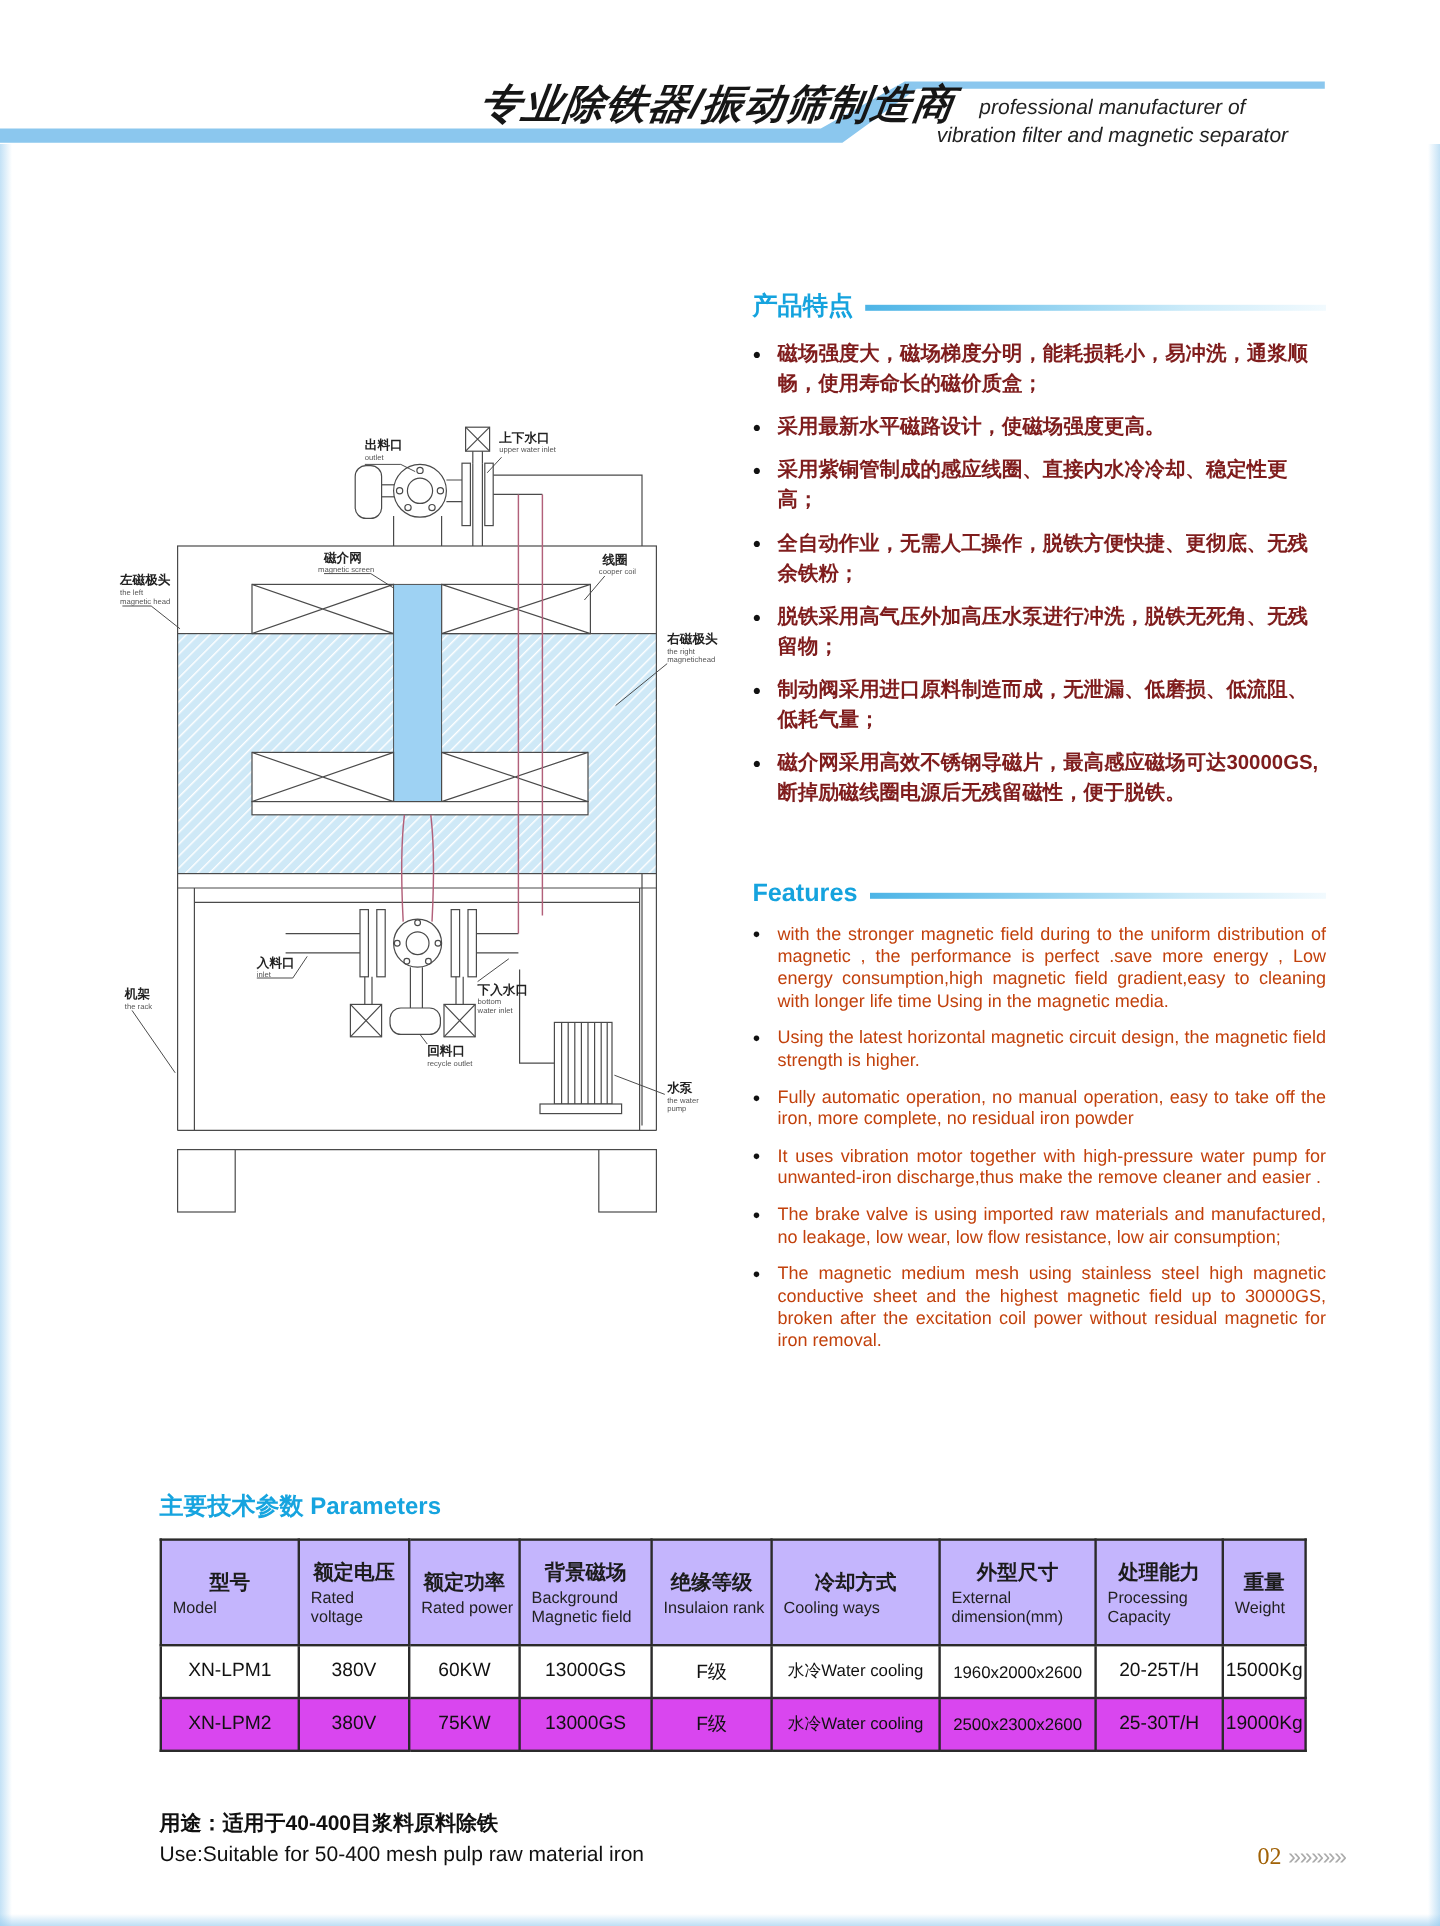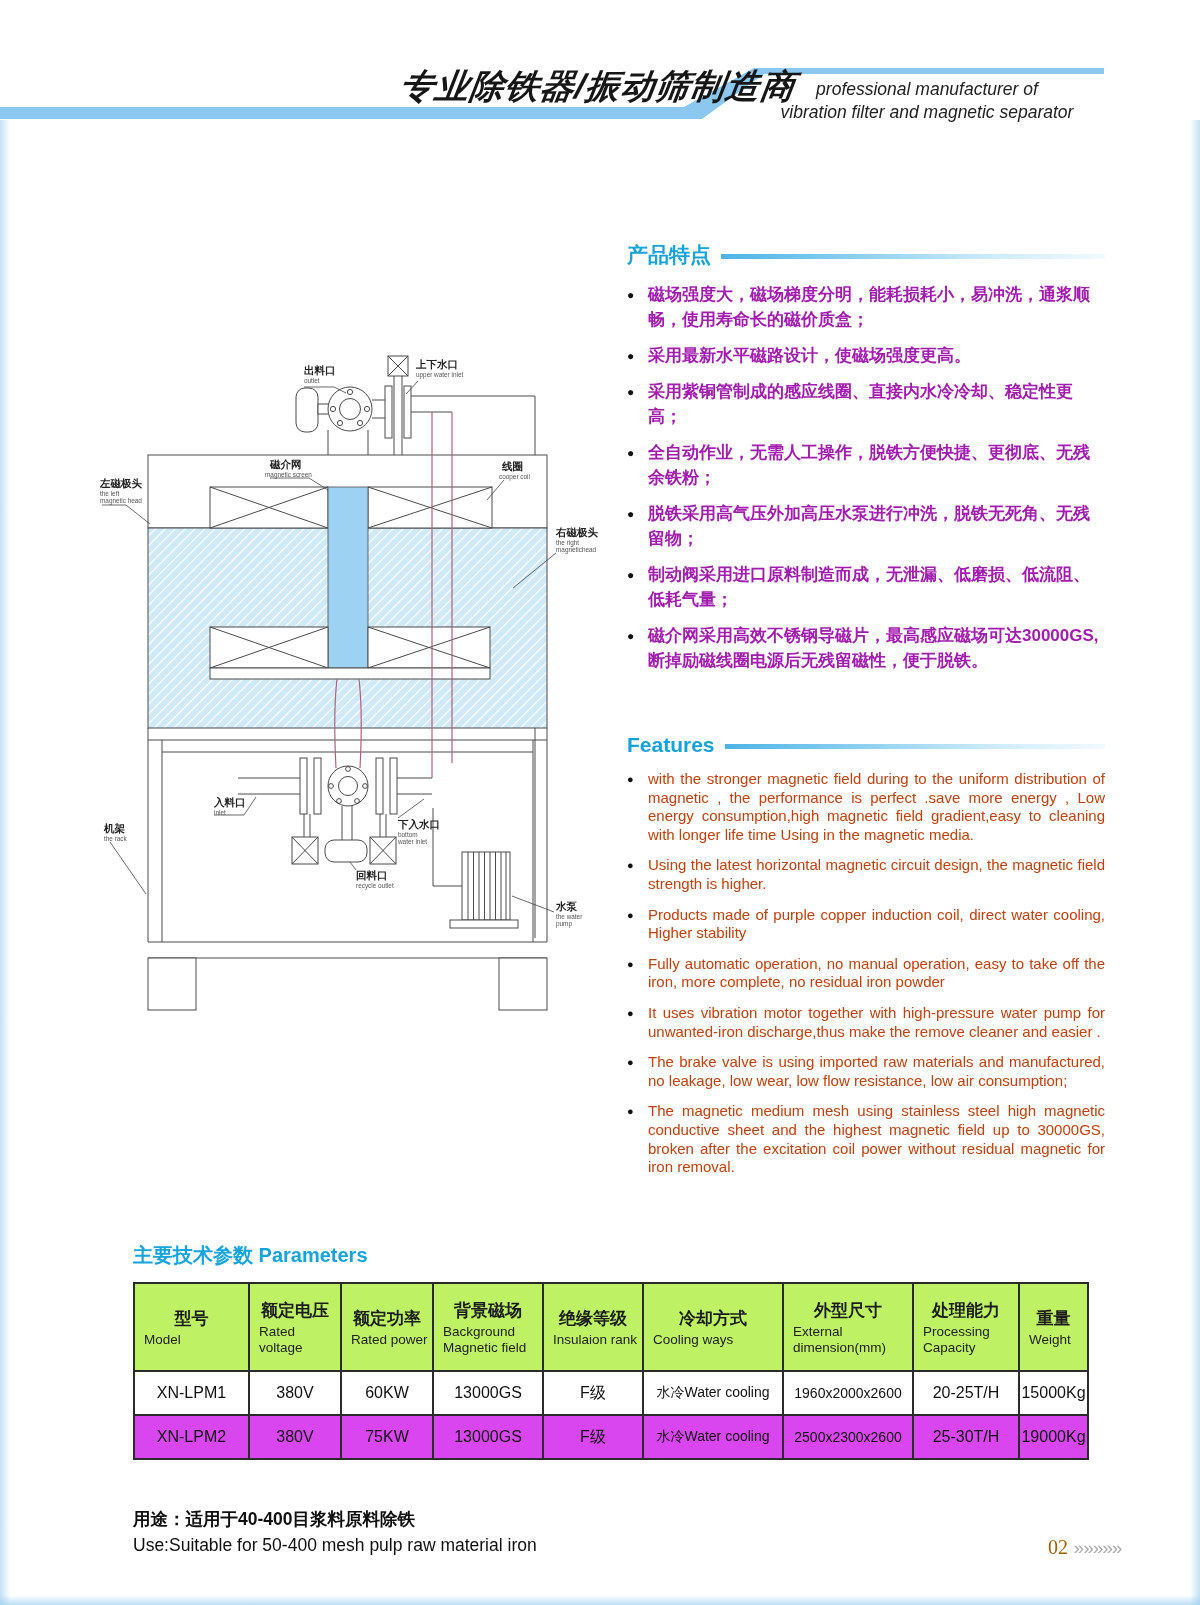--- a/index.html
+++ b/index.html
@@ -22,30 +22,30 @@
 
   
   .sec{position:absolute;left:627px;width:478px;}
   .sec-head{display:flex;align-items:center;}
   .sec-head .txt{color:#15a3de;font-size:21px;font-weight:bold;white-space:nowrap;}
   .sec-head .rule{flex:1;height:5px;margin-left:10px;margin-top:3px;
     background:linear-gradient(to right,#4cb4e6,#ccebf9 70%,#f2fafe);}
   ul.blist{list-style:none;margin:13px 0 0;padding:0;}
   ul.blist li{position:relative;padding-left:21px;}
   ul.blist li::before{content:"●";position:absolute;left:0;top:1px;font-size:12px;color:#111;}
-  ul.cn li{font-size:17px;line-height:25px;margin-bottom:11px;font-weight:600;color:#a21caf;}
+  ul.cn li{font-size:17px;line-height:25px;margin-bottom:11px;font-weight:600;color:#7f1d1d;}
   ul.en li{font-size:15px;line-height:18.6px;margin-bottom:12px;text-align:justify;color:#c2410c;margin-top:12px;}
   ul.en li::before{top:0;font-size:11px;}
 
   
   .params-title{position:absolute;left:133px;top:1242px;font-size:20px;font-weight:bold;color:#16a4df;}
   table.params{position:absolute;left:133px;top:1282px;width:954px;border-collapse:collapse;
     table-layout:fixed;}
   table.params th,table.params td{border:2px solid #2b2b2b;padding:0;}
-  table.params th{background:#bef264;height:86px;vertical-align:middle;font-weight:normal;}
+  table.params th{background:#c4b5fd;height:86px;vertical-align:middle;font-weight:normal;}
   table.params th .cn{font-size:17px;font-weight:700;text-align:center;color:#1c1c1c;}
   table.params th .en{font-size:13.5px;line-height:15.5px;text-align:left;padding-left:9px;
     margin-top:2px;color:#222;}
   table.params td{height:42px;text-align:center;font-size:16px;color:#111;}
   table.params td:nth-child(6),table.params td:nth-child(7){font-size:14px;}
   table.params tr.r2 td{background:#d946ef;}
 
   .usage{position:absolute;left:133px;top:1506px;font-size:17.5px;line-height:26px;color:#101010;}
   .usage .cn{font-weight:600;}
 
@@ -234,21 +234,20 @@
   </div>
 
   <div class="sec" style="top:733px;">
     <div class="sec-head">
       <span class="txt">Features</span>
       <span class="rule"></span>
     </div>
     <ul class="blist en">
       <li>with the stronger magnetic field during to the uniform distribution of magnetic , the performance is perfect .save more energy , Low energy consumption,high magnetic field gradient,easy to cleaning with longer life time Using in the magnetic media.</li>
       <li>Using the latest horizontal magnetic circuit design, the magnetic field strength is higher.</li>
-      <li>Products made of purple copper induction coil, direct water cooling, Higher stability</li>
       <li>Fully automatic operation, no manual operation, easy to take off the iron, more complete, no residual iron powder</li>
       <li>It uses vibration motor together with high-pressure water pump for unwanted-iron discharge,thus make the remove cleaner and easier .</li>
       <li>The brake valve is using imported raw materials and manufactured, no leakage, low wear, low flow resistance, low air consumption;</li>
       <li>The magnetic medium mesh using stainless steel high magnetic conductive sheet and the highest magnetic field up to 30000GS, broken after the excitation coil power without residual magnetic for iron removal.</li>
     </ul>
   </div>
 
   <div class="params-title">主要技术参数 Parameters</div>
   <table class="params">
     <colgroup>

